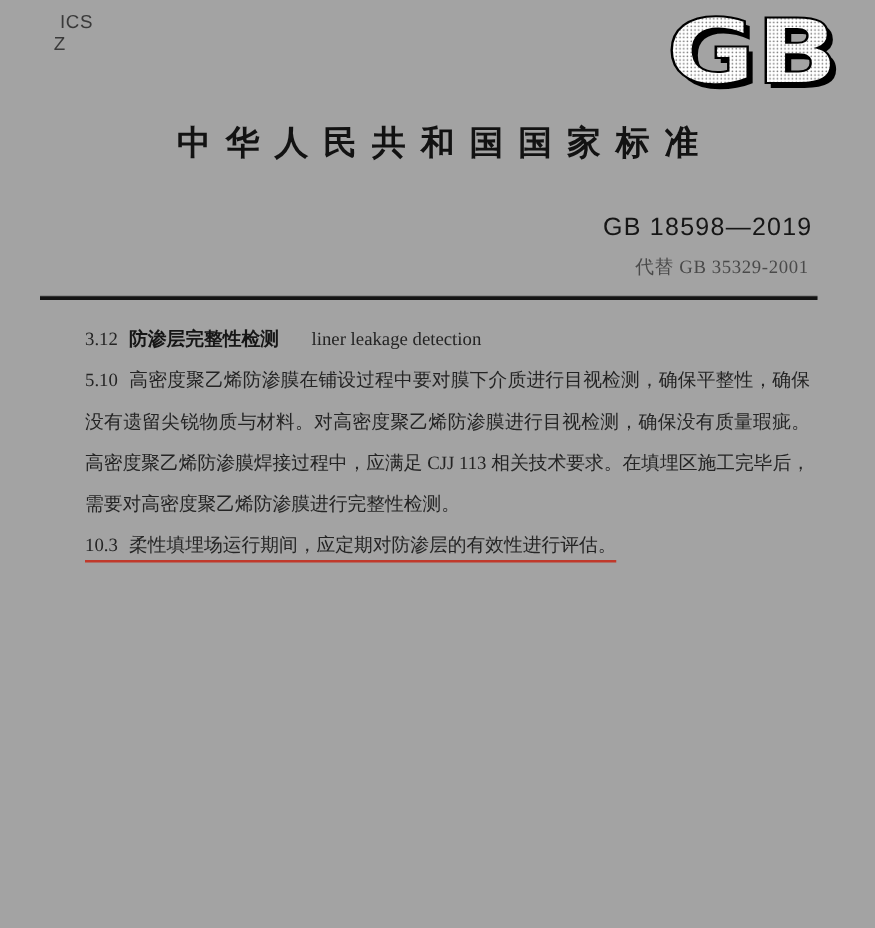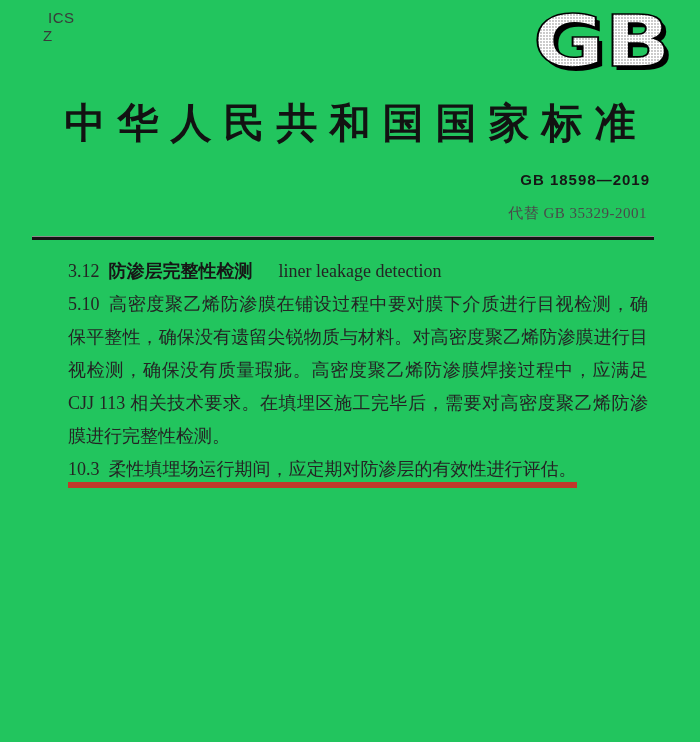--- a/index.html
+++ b/index.html
@@ -6,53 +6,53 @@
   html, body { background: #ffffff; }
   body {
     width: 700px; height: 742px;
     font-family: "Liberation Serif", serif;
     color: #1f1f1f;
     position: relative;
     overflow: hidden;
   }
   .page {
     position: absolute; inset: 0;
-    background: #22c55e;
+    background: #a3a3a3;
   }
 
   
   .ics-block {
     position: absolute; left: 43px; top: 9px;
     font-family: "Liberation Sans", sans-serif;
     font-size: 15px; line-height: 18px; color: #3a3a3a;
     letter-spacing: 0.5px;
   }
   .ics-label { padding-left: 5px; }
 
   
   .gb-logo { position: absolute; left: 484px; top: 2px; width: 150px; height: 80px; margin-left: 44px; }
 
   
   .std-title {
     position: absolute; top: 96px; left: 0; width: 100%;
     text-align: center;
     font-family: "Liberation Serif", serif;
     font-weight: bold;
-    font-size: 41px;
+    font-size: 27px;
     letter-spacing: 12px;
     text-indent: 12px;
     color: #121212;
     white-space: nowrap;
   }
 
   
   .std-number {
     position: absolute; top: 171px; right: 50px;
     font-family: "Liberation Sans", sans-serif;
-    font-size: 15px; font-weight: 700;
+    font-size: 20px; font-weight: 400;
     letter-spacing: 1px;
     color: #161616;
   }
   .replaces-note {
     position: absolute; top: 204px; right: 53px;
     font-family: "Liberation Serif", serif;
     font-size: 15px; color: #4a4a4a;
     letter-spacing: 0.5px;
   }
 
@@ -60,38 +60,38 @@
   .header-rule {
     position: absolute; top: 237px; left: 32px; width: 622px; height: 3px;
     background: #141414;
     box-shadow: 0 -1px 0 #8d8d8d;
   }
 
   
   .doc-body {
     position: absolute; top: 255px; left: 68px; width: 580px;
     font-family: "Liberation Serif", serif;
-    font-size: 18px; line-height: 33px;
+    font-size: 15px; line-height: 33px;
     text-align: justify;
     text-justify: inter-character;
     color: #242424;
   }
   .doc-body p { margin: 0; }
   .clause-num { margin-right: 9px; white-space: nowrap; }
   .term-cn {
     font-family: "Liberation Sans", sans-serif;
     font-weight: bold; color: #161616;
     margin-right: 26px;
   }
   .term-en { font-family: "Liberation Serif", serif; }
   .first-indent { text-indent: 2em; }
   .clause-10-3 { margin-top: 4px; }
   .clause-10-4 { margin-top: 3px; }
   .red-underline {
-    border-bottom: 6px solid #84cc16;
+    border-bottom: 2px solid #84cc16;
     padding-bottom: 3px;
   }
 </style>
 </head>
 <body>
 
 <div class="page">
 
   <div class="ics-block">
     <div class="ics-label">ICS</div>

